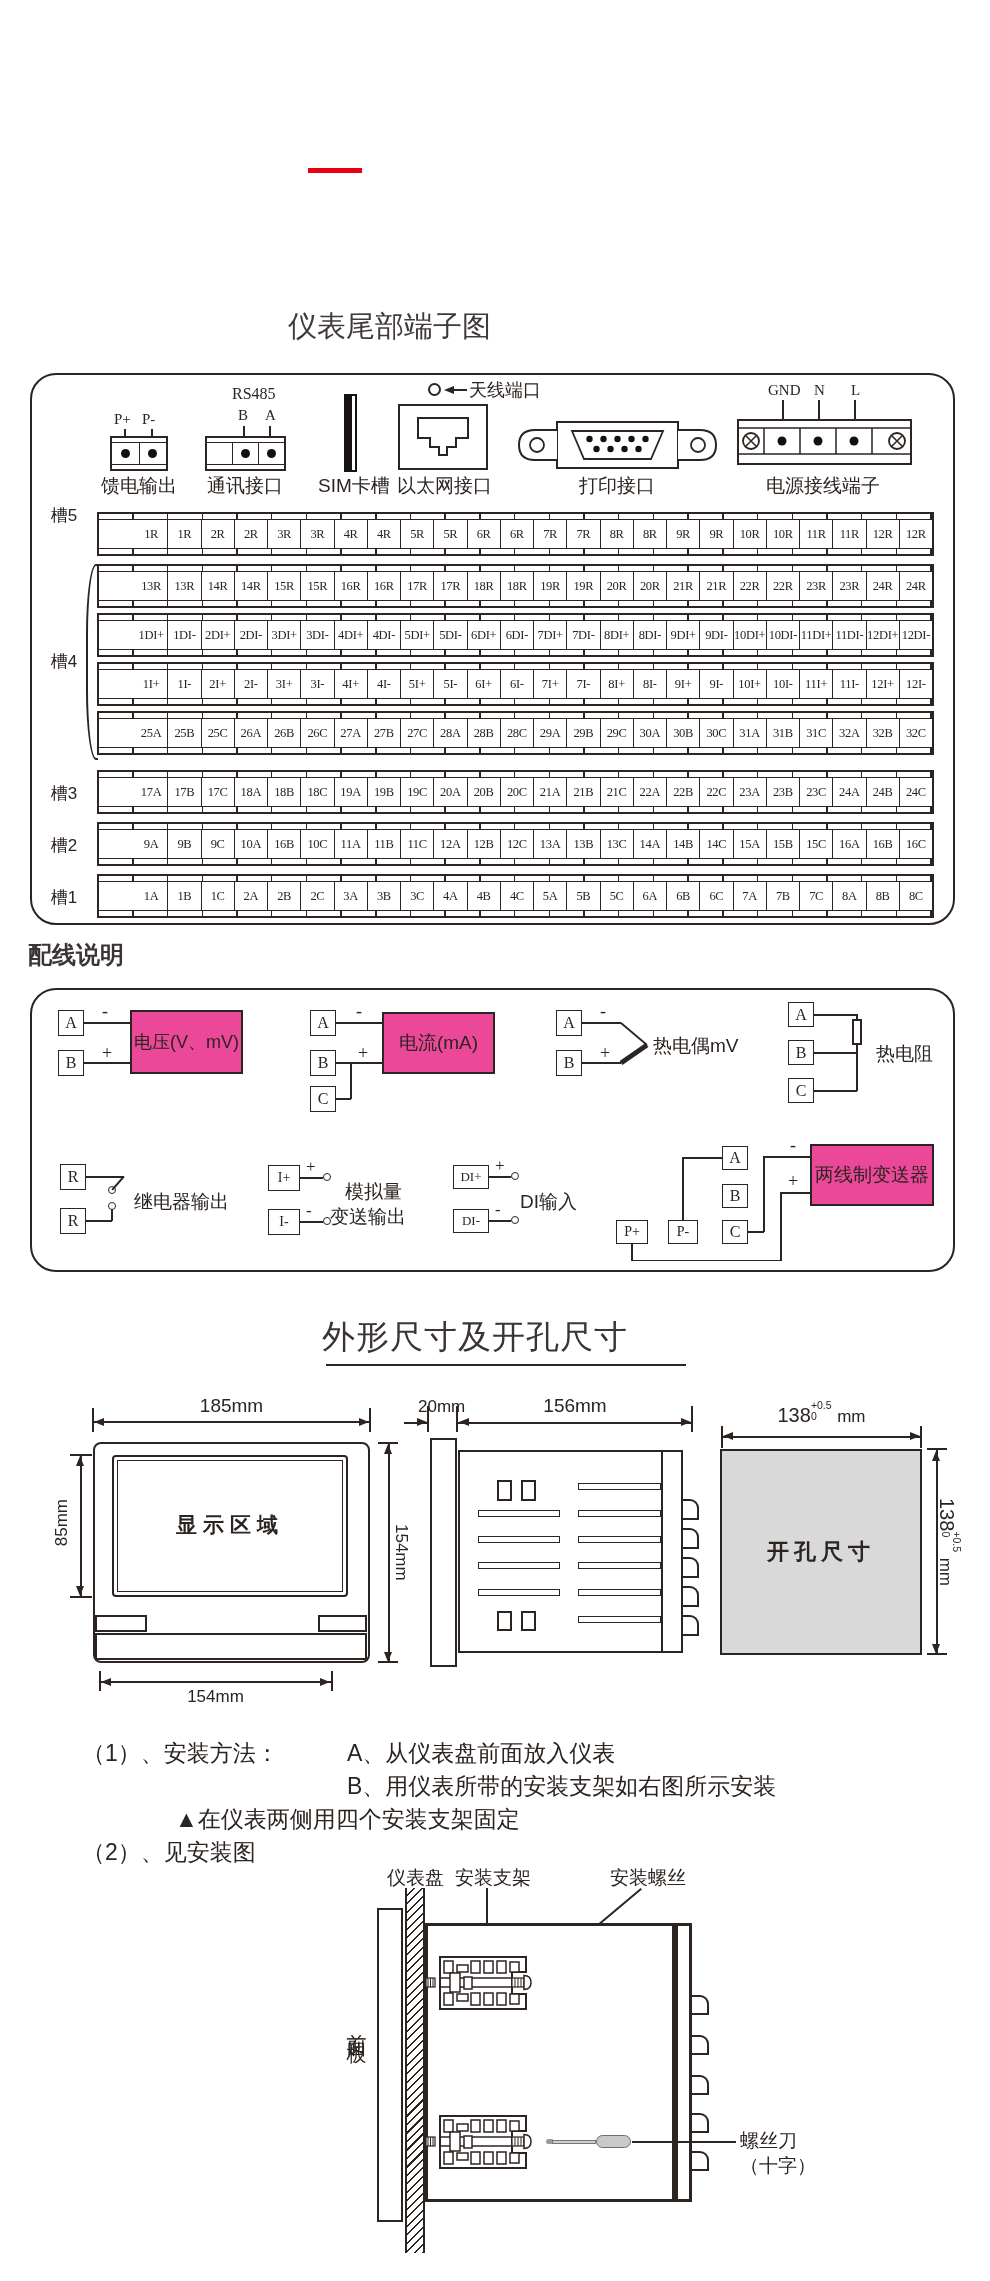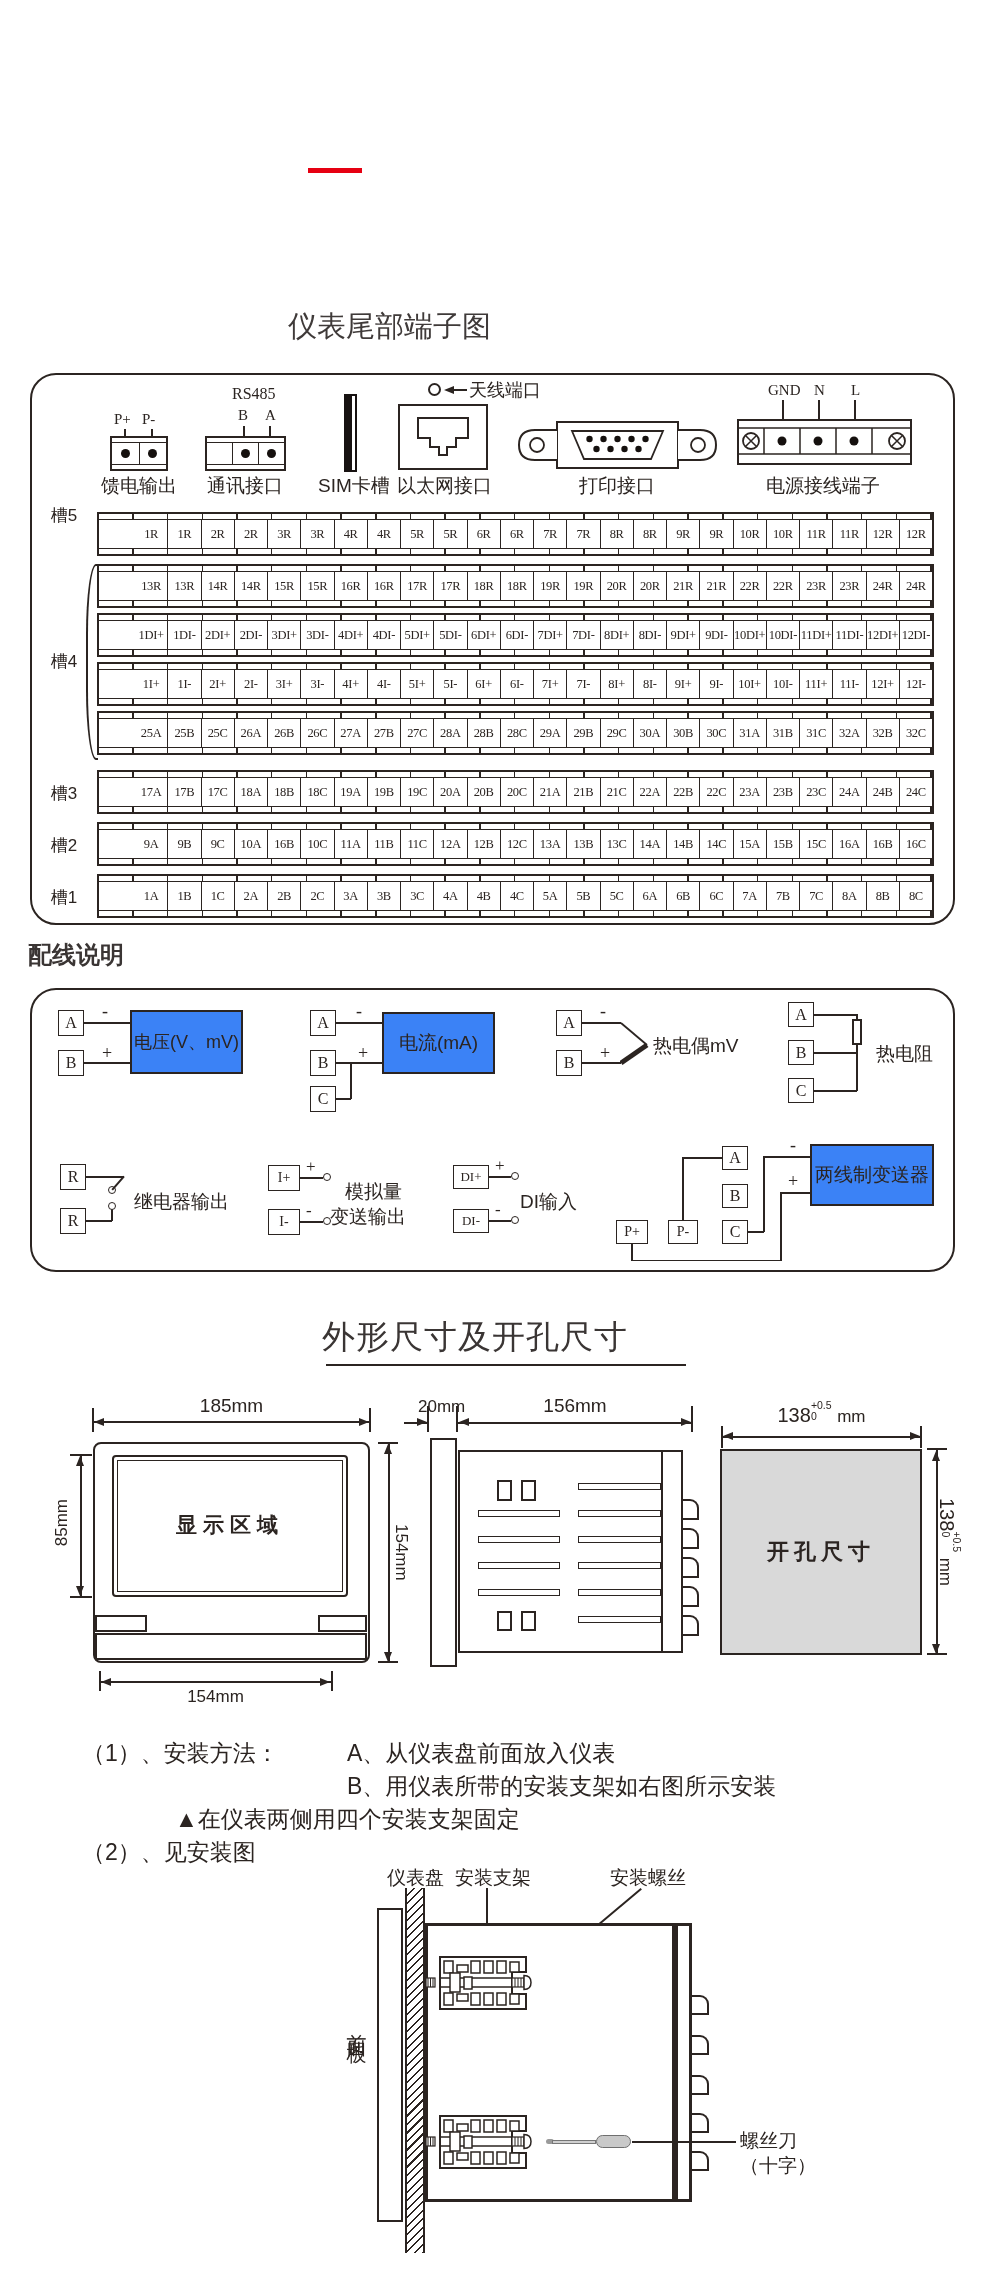--- a/index.html
+++ b/index.html
@@ -11,21 +11,21 @@
   .hl{position:absolute;background:var(--ink);height:1.5px;}
   .vl{position:absolute;background:var(--ink);width:1.5px;}
   .obox{position:absolute;border:2px solid var(--ink);background:#fff;box-sizing:border-box;}
   .ar{position:absolute;width:0;height:0;}
   .ar.l{border-top:4px solid transparent;border-bottom:4px solid transparent;border-right:10px solid var(--ink);}
   .ar.r{border-top:4px solid transparent;border-bottom:4px solid transparent;border-left:10px solid var(--ink);}
   .ar.u{border-left:4px solid transparent;border-right:4px solid transparent;border-bottom:10px solid var(--ink);}
   .ar.d{border-left:4px solid transparent;border-right:4px solid transparent;border-top:10px solid var(--ink);}
   .oc{position:absolute;width:8px;height:8px;border:1.5px solid var(--ink);border-radius:50%;background:#fff;box-sizing:border-box;}
   .term{position:absolute;border:1.8px solid var(--ink);background:#fff;display:flex;align-items:center;justify-content:center;font-family:"Liberation Serif",serif;box-sizing:border-box;font-size:16px;}
-  .wbox{position:absolute;border:2px solid var(--ink);background:#3b82f6;display:flex;align-items:center;justify-content:center;box-sizing:border-box;font-size:19px;}
+  .wbox{position:absolute;border:2px solid var(--ink);background:#ec4899;display:flex;align-items:center;justify-content:center;box-sizing:border-box;font-size:19px;}
   .abs{position:absolute;}
   
   .trow{position:absolute;left:97px;width:837px;border:2px solid var(--ink);background:#fff;box-sizing:border-box;}
   .tstrip{height:5px;border-bottom:1.5px solid var(--ink);background-image:repeating-linear-gradient(90deg,transparent 0 33.2px,var(--ink) 33.2px 34.7px);}
   .tstrip.b{border-bottom:none;border-top:1.5px solid var(--ink);}
   .tcells{display:flex;height:28px;padding-left:36px;}
   .tcell{flex:1 1 0;min-width:0;border-right:1.5px solid var(--ink);display:flex;align-items:center;justify-content:center;font-family:"Liberation Serif",serif;font-size:12.5px;letter-spacing:-0.3px;overflow:hidden;}
   .tcell:last-child{border-right:none;}
   .slotlab{position:absolute;left:36px;width:56px;text-align:center;font-size:17px;}
   

